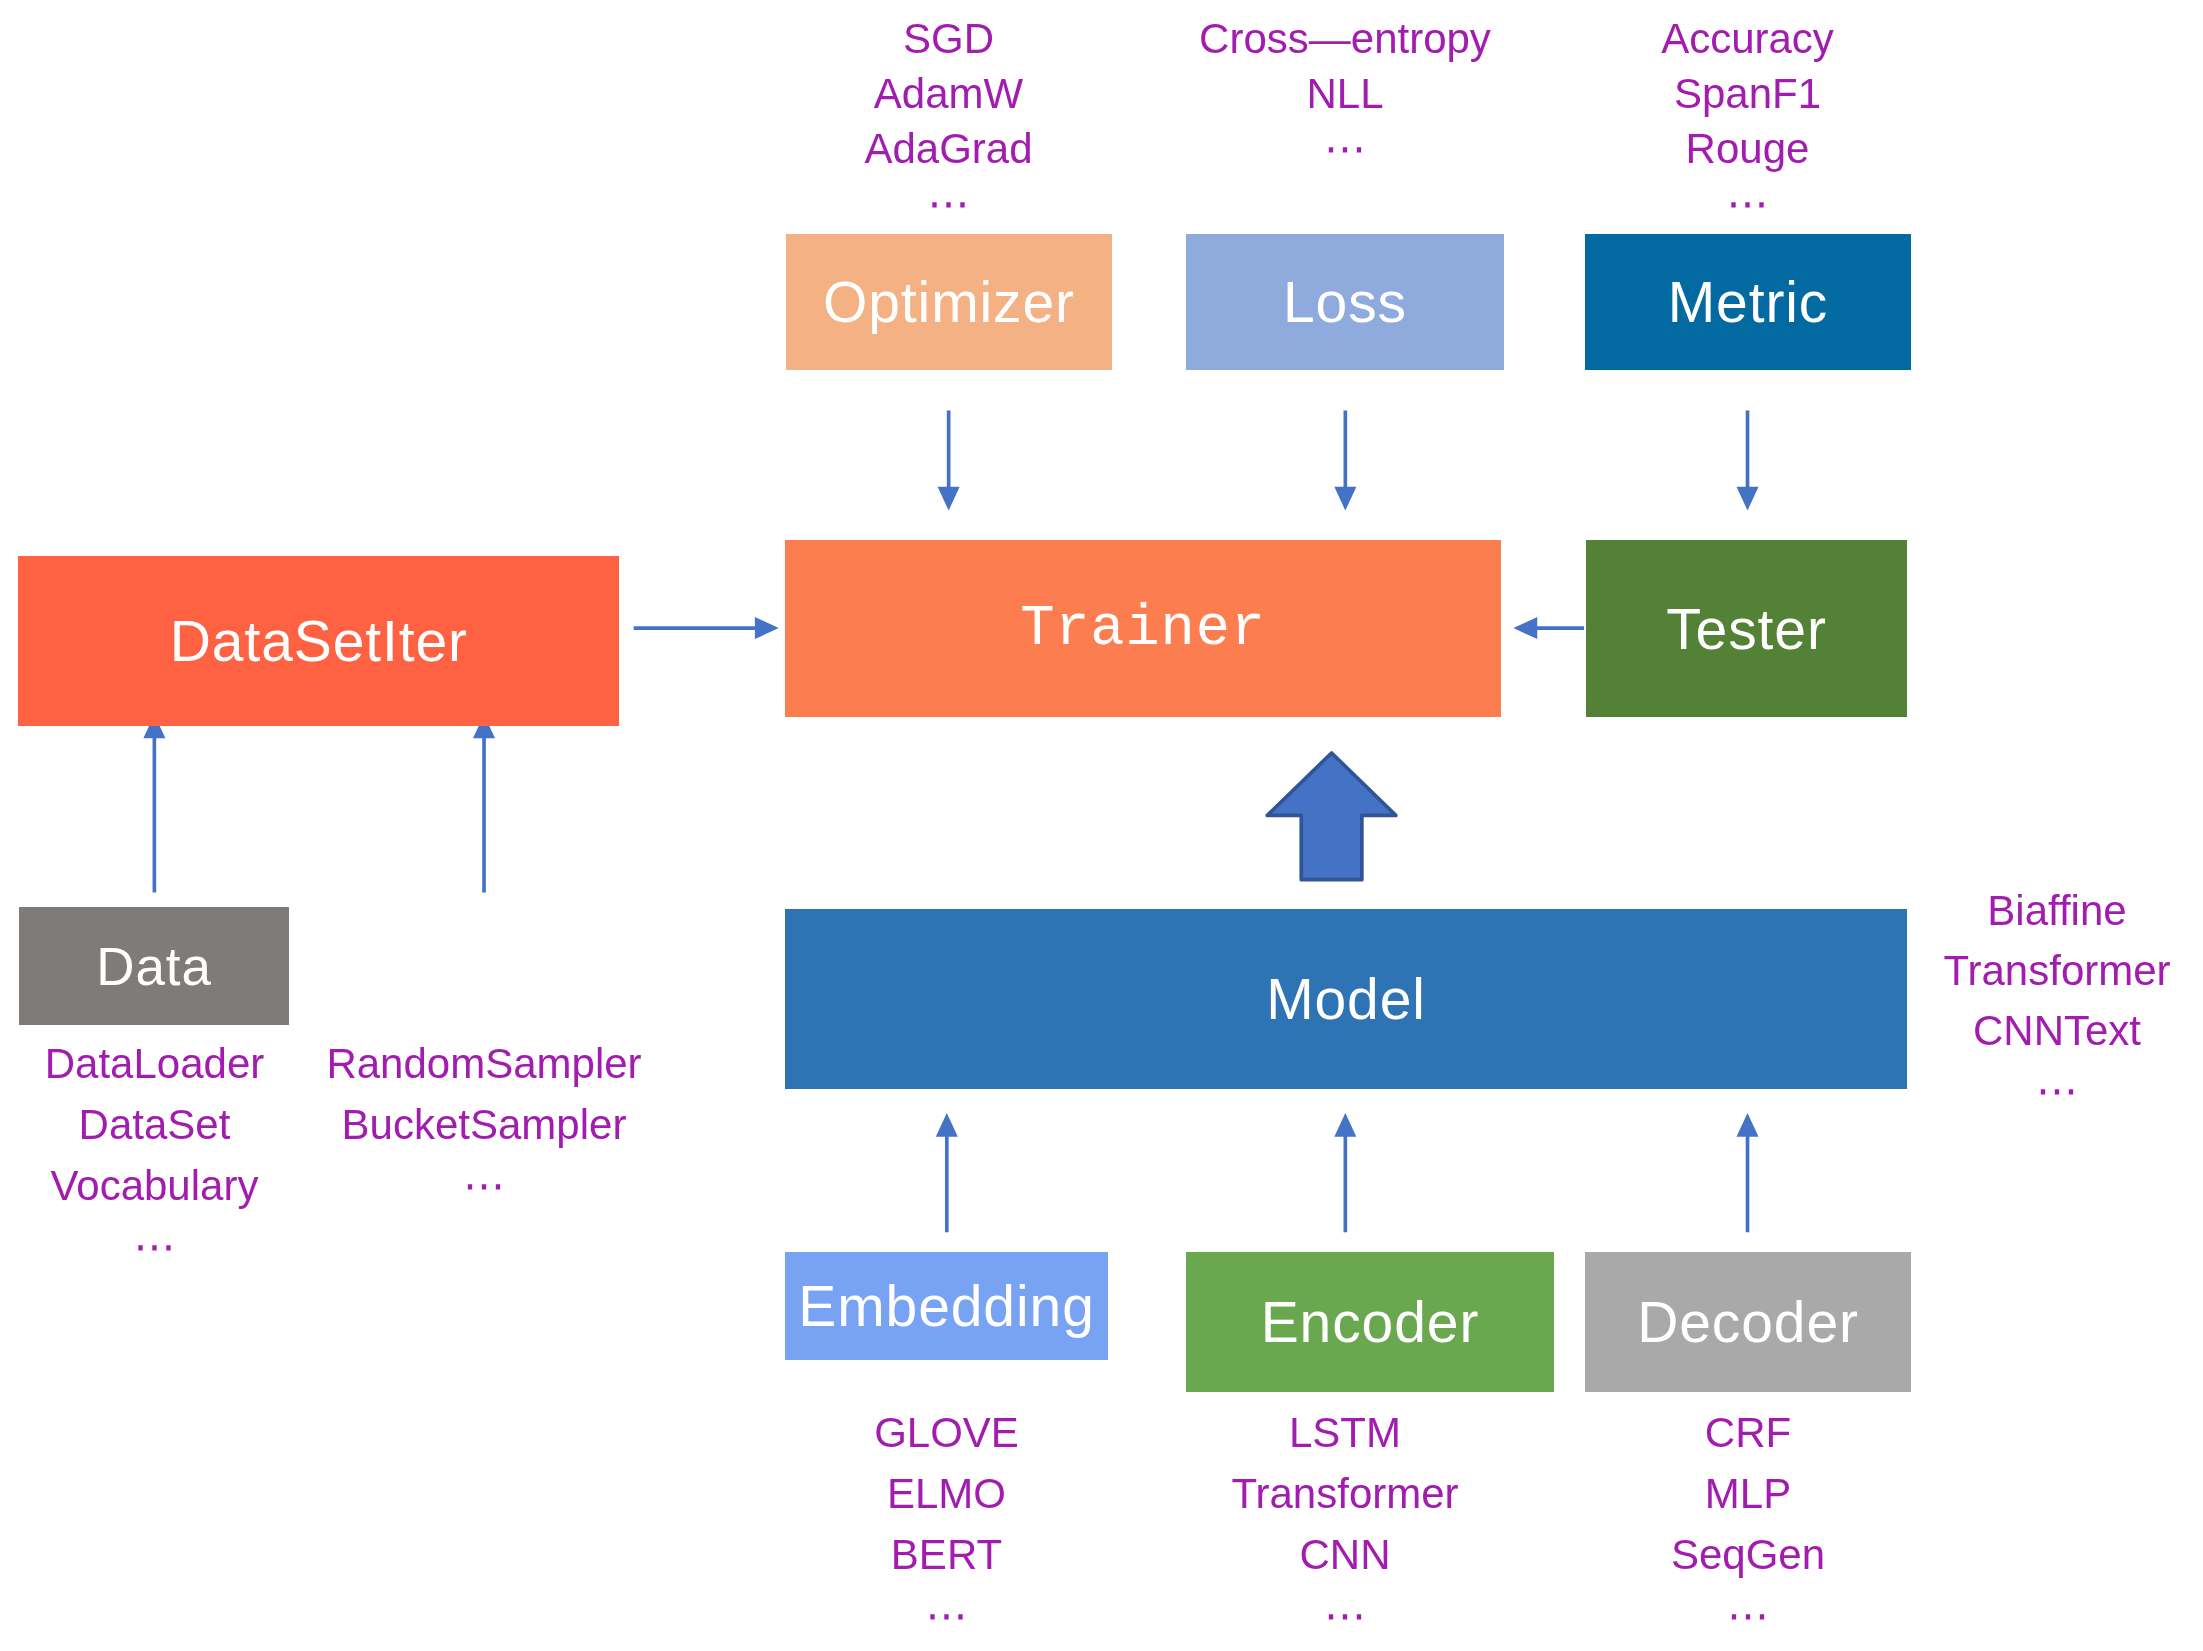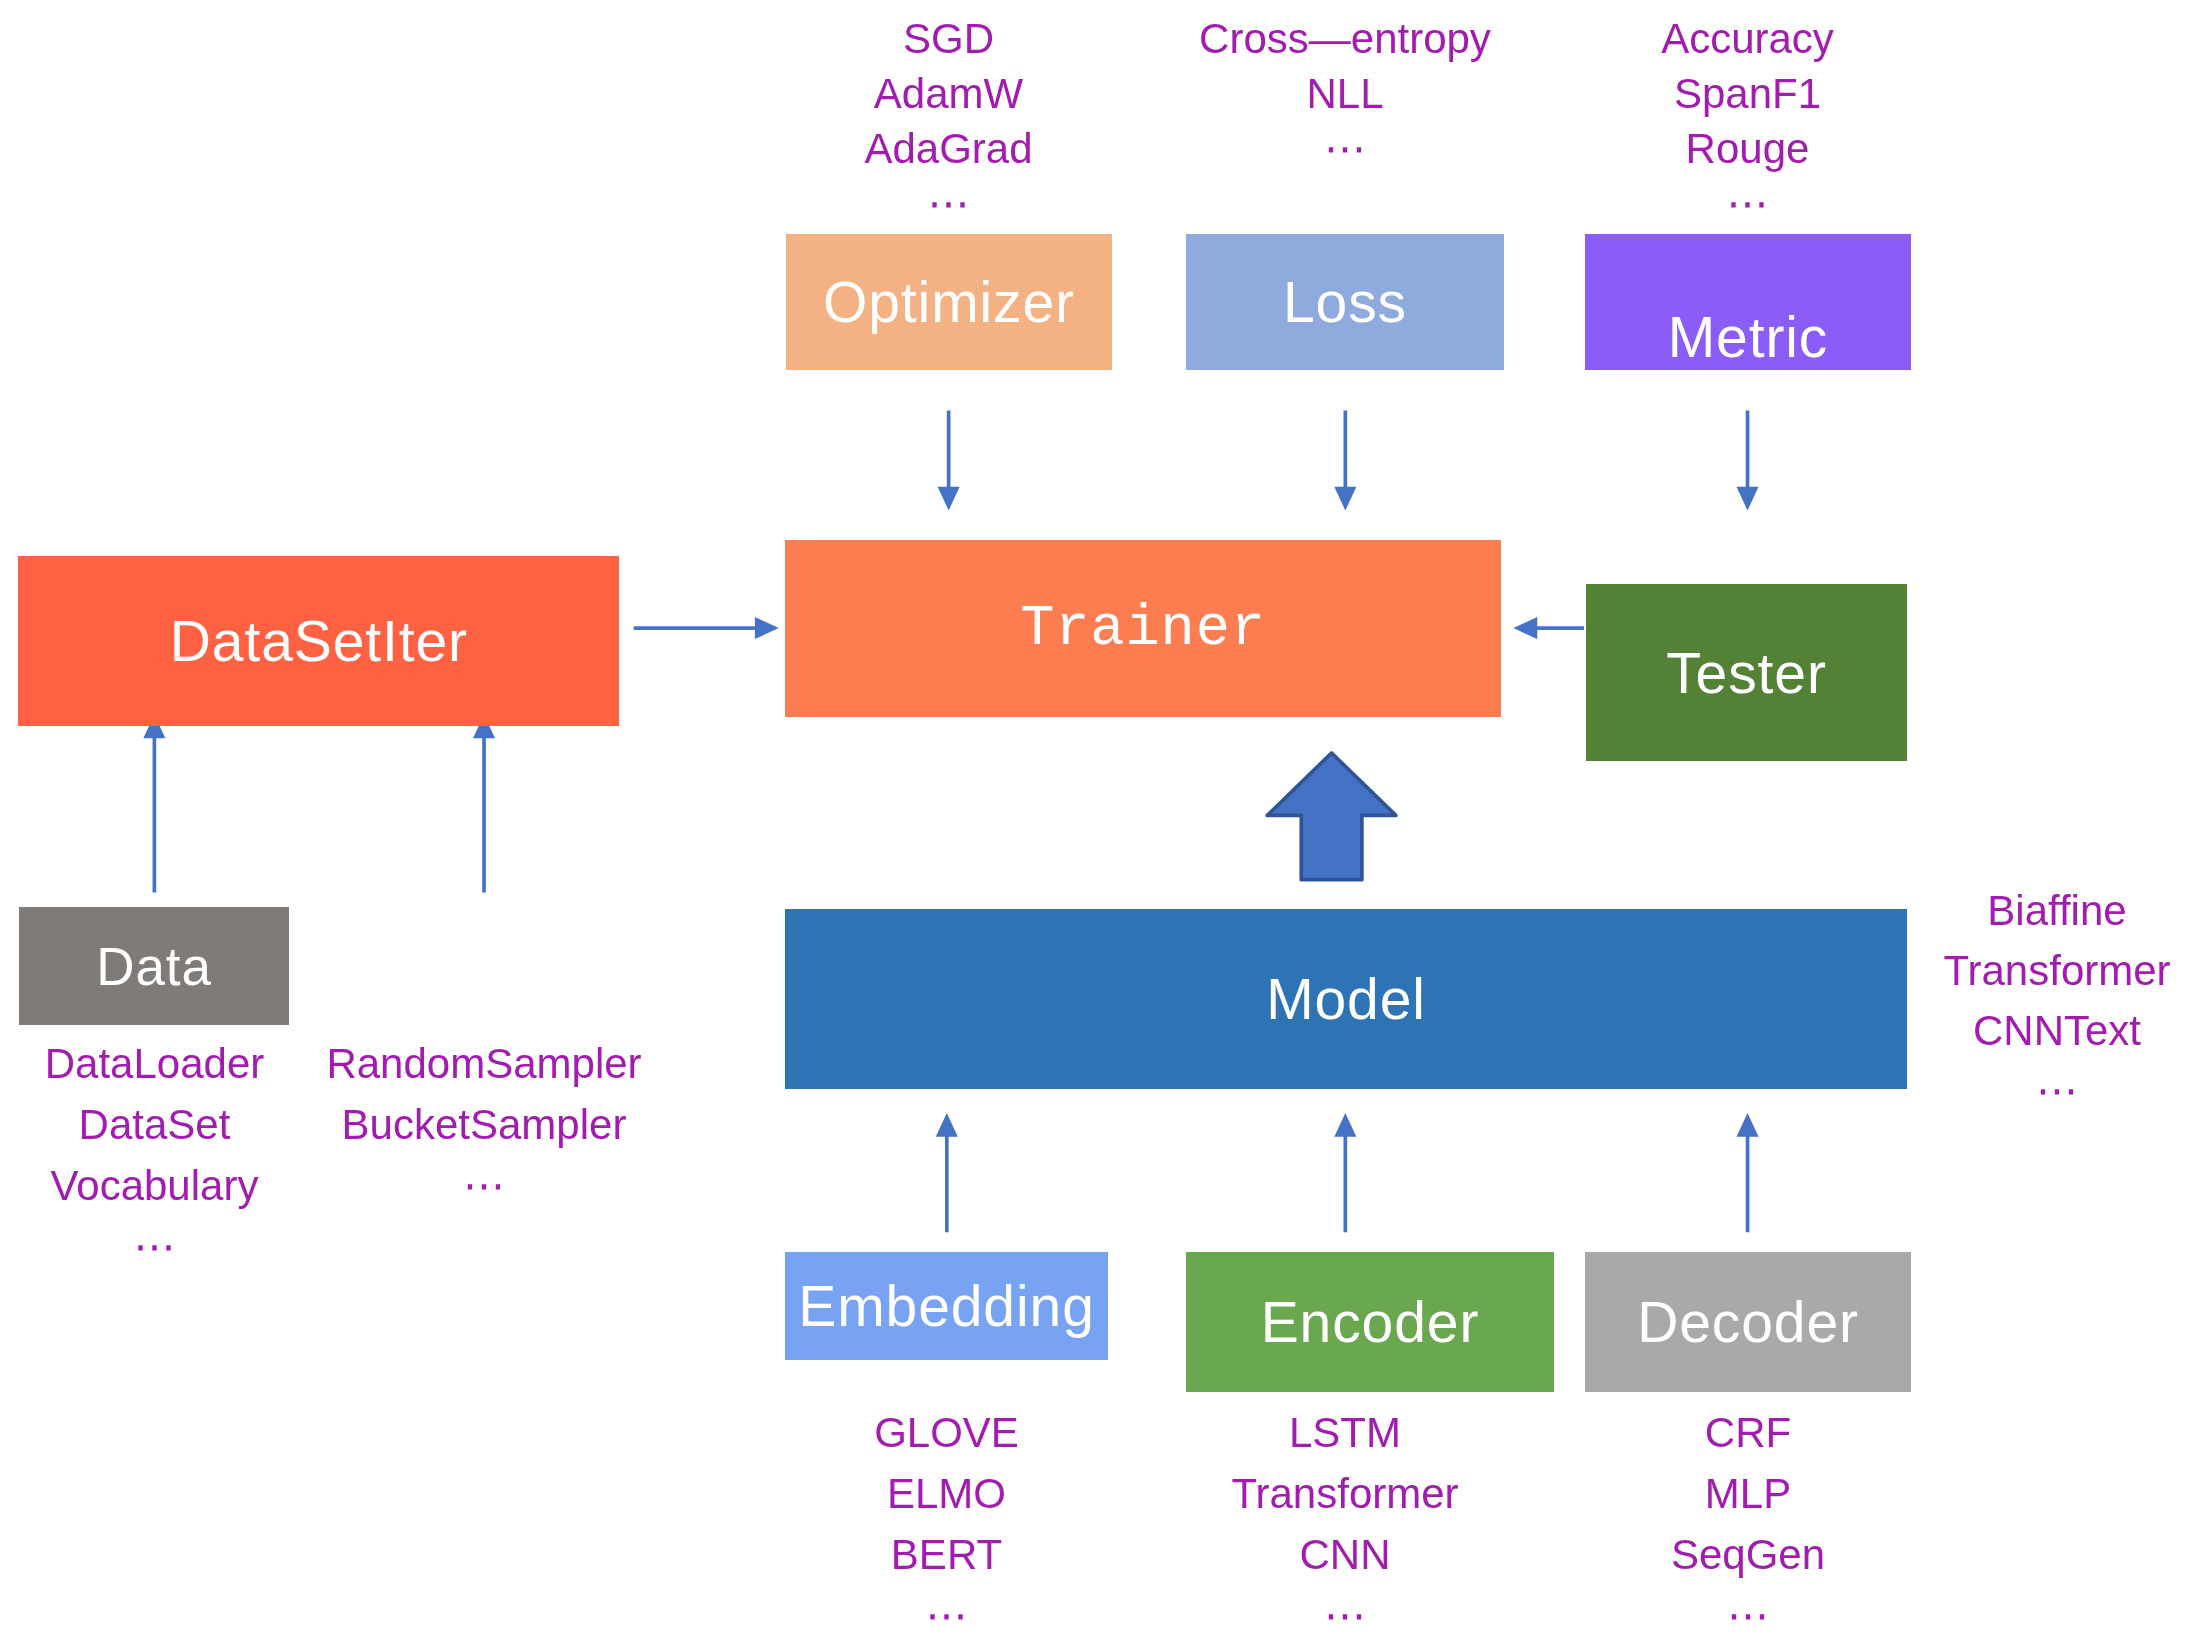--- a/index.html
+++ b/index.html
@@ -27,24 +27,24 @@
     font-size:42px;
     line-height:61px;
     color:#a21caf;
     white-space:nowrap;
   }
   .vlist.tight{line-height:55px;}
   .vline{height:inherit;}
   
   .c-optimizer{background:#F4B183;}
   .c-loss{background:#8FAADC;}
-  .c-metric{background:#8b5cf6;align-items:flex-end;}
+  .c-metric{background:#0369a1;}
   .c-datasetiter{background:#FF6243;}
   .c-trainer{background:#FC7E50;font-family:Liberation Mono, monospace;}
-  .c-tester{background:#538135;margin-top:44px;}
+  .c-tester{background:#538135;}
   .c-model{background:#2E74B5;}
   .c-data{background:#7F7B78;}
   .c-sampler{background:#9C74B6;}
   .c-embedding{background:#78A2F2;}
   .c-encoder{background:#6AA84F;}
   .c-decoder{background:#A9A9A9;}
   #arrow-layer{position:absolute;left:0;top:0;width:2204px;height:1651px;}
 </style>
 </head>
 <body>

